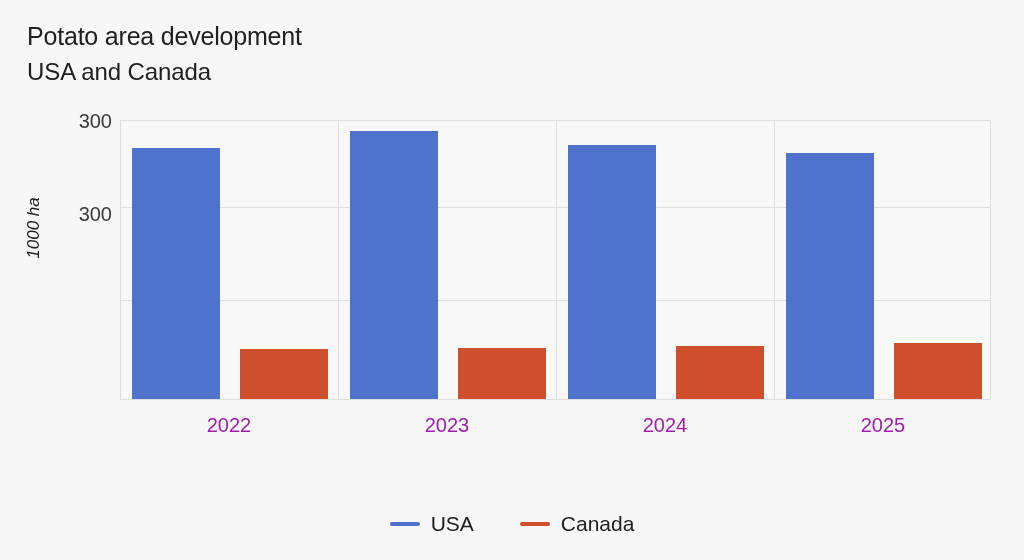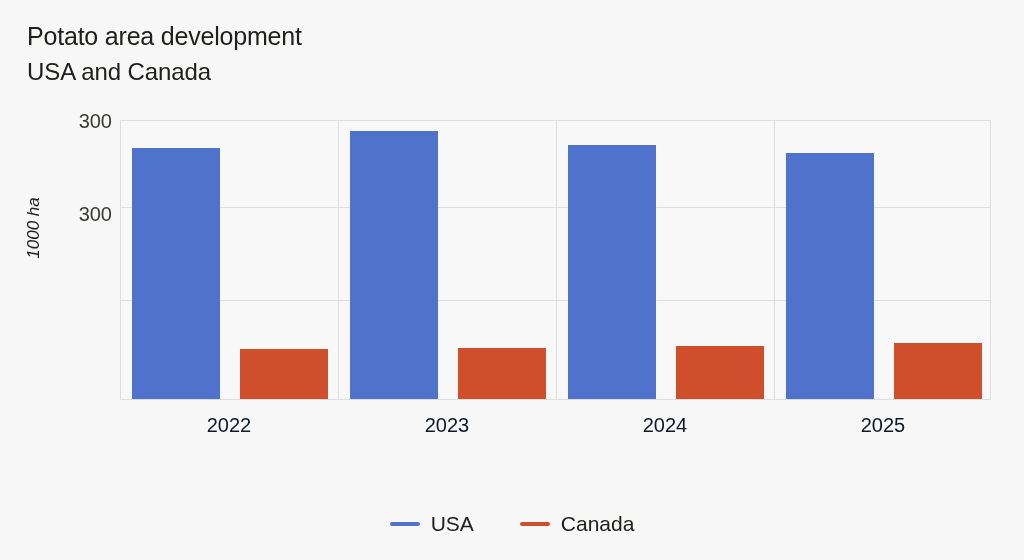--- a/index.html
+++ b/index.html
@@ -103,21 +103,21 @@
     white-space: nowrap;
   }
 
   
   .x-tick-label {
     position: absolute;
     top: 414px;
     width: 220px;
     text-align: center;
     font-size: 20px;
-    color: #0f172a;
+    color: #a21caf;
     white-space: nowrap;
   }
 
   
   #legend {
     position: absolute;
     left: 0;
     top: 512px;
     width: 1024px;
     display: flex;

